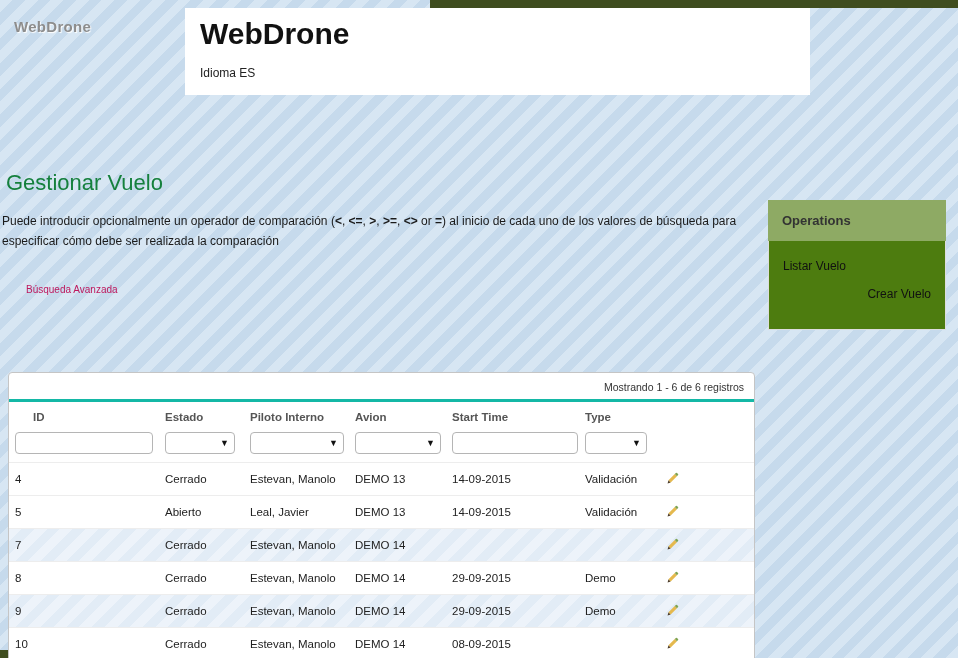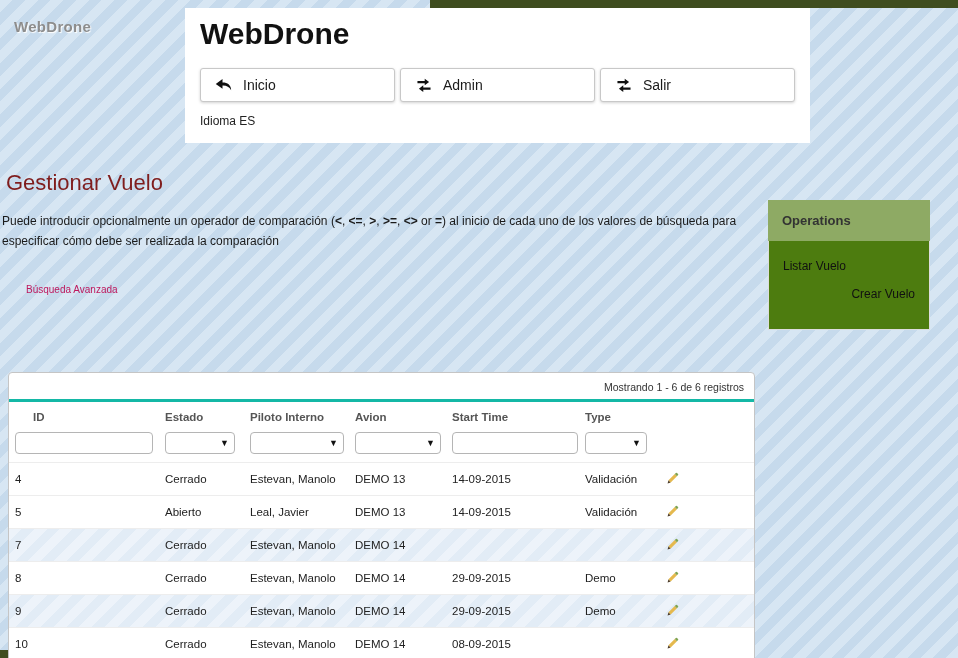--- a/index.html
+++ b/index.html
@@ -34,33 +34,33 @@
     box-shadow: 0 1px 3px rgba(0,0,0,.18);
     display: flex; align-items: center; gap: 10px; padding: 0 0 0 14px;
     font-family: "Liberation Sans", sans-serif; font-size: 14px; color: #1a1a1a; cursor: pointer;
   }
   .nav-btn svg { flex: 0 0 auto; }
   .language { margin-top: 12px; font-size: 12px; color: #222; cursor: pointer; display: inline-block; }
 
   
   .section-heading {
     position: absolute; top: 170px; left: 6px; margin: 0;
-    font-size: 22px; font-weight: normal; color: #7f1d1d;
+    font-size: 22px; font-weight: normal; color: #15803d;
   }
   .help-text {
     position: absolute; top: 212px; left: 2px; width: 748px; margin: 0;
     font-size: 12px; color: #1a1a1a; line-height: 1.65;
   }
   .adv-search {
     position: absolute; top: 284px; left: 6px;
     font-size: 10px; color: #be185d; text-decoration: none; cursor: pointer; margin-left: 20px;
   }
 
   
-  .ops-panel { position: absolute; top: 200px; left: 768px; width: 162px; }
+  .ops-panel { position: absolute; top: 200px; left: 768px; width: 178px; }
   .ops-header {
     background: #8eaa64; color: #333; font-weight: bold; font-size: 13px;
     padding: 13px 14px; height: 41px;
   }
   .ops-body {
     background: #4d7c0f; border: 1px solid #ddd; border-top: none;
     padding: 18px 14px 16px 14px; min-height: 89px;
   }
   .ops-link { display: block; font-size: 12px; color: #111; text-decoration: none; margin-bottom: 14px; cursor: pointer; }
   .ops-link:last-child { margin-bottom: 0; text-align: right; }
@@ -101,42 +101,20 @@
 </head>
 <body>
 
 <div class="topbar"></div>
 <div class="bottombar"></div>
 
 <div class="logo-small">WebDrone</div>
 
 <div class="header-box">
   <h1 class="page-title">WebDrone</h1>
-  <div class="nav-row">
-    <button class="nav-btn" type="button">
-      <svg width="18" height="16" viewBox="0 0 24 20">
-        <path fill="#111" d="M10 2 L1 8.5 L10 15 V10.8 C15.5 10.6 19 12.5 21.5 17 C21.5 9.5 16 6.5 10 6.7 Z"></path>
-      </svg>
-      <span>Inicio</span>
-    </button>
-    <button class="nav-btn" type="button">
-      <svg width="18" height="16" viewBox="0 0 24 22">
-        <path fill="#111" d="M3 5.5 h10 V2.5 l6 4.5 -6 4.5 V8.5 H3 Z"></path>
-        <path fill="#111" d="M21 14.5 H11 v-3 l-6 4.5 6 4.5 v-3 h10 Z"></path>
-      </svg>
-      <span>Admin</span>
-    </button>
-    <button class="nav-btn" type="button">
-      <svg width="18" height="16" viewBox="0 0 24 22">
-        <path fill="#111" d="M3 5.5 h10 V2.5 l6 4.5 -6 4.5 V8.5 H3 Z"></path>
-        <path fill="#111" d="M21 14.5 H11 v-3 l-6 4.5 6 4.5 v-3 h10 Z"></path>
-      </svg>
-      <span>Salir</span>
-    </button>
-  </div>
   <span class="language">Idioma ES</span>
 </div>
 
 <h2 class="section-heading">Gestionar Vuelo</h2>
 
 <p class="help-text"><span>Puede introducir opcionalmente un operador de comparación (</span><b>&lt;</b><span>, </span><b>&lt;=</b><span>, </span><b>&gt;</b><span>, </span><b>&gt;=</b><span>, </span><b>&lt;&gt;</b><span> or </span><b>=</b><span>) al inicio de cada uno de los valores de búsqueda para especificar cómo debe ser realizada la comparación</span></p>
 
 <a class="adv-search" href="#">Búsqueda Avanzada</a>
 
 <div class="ops-panel">

